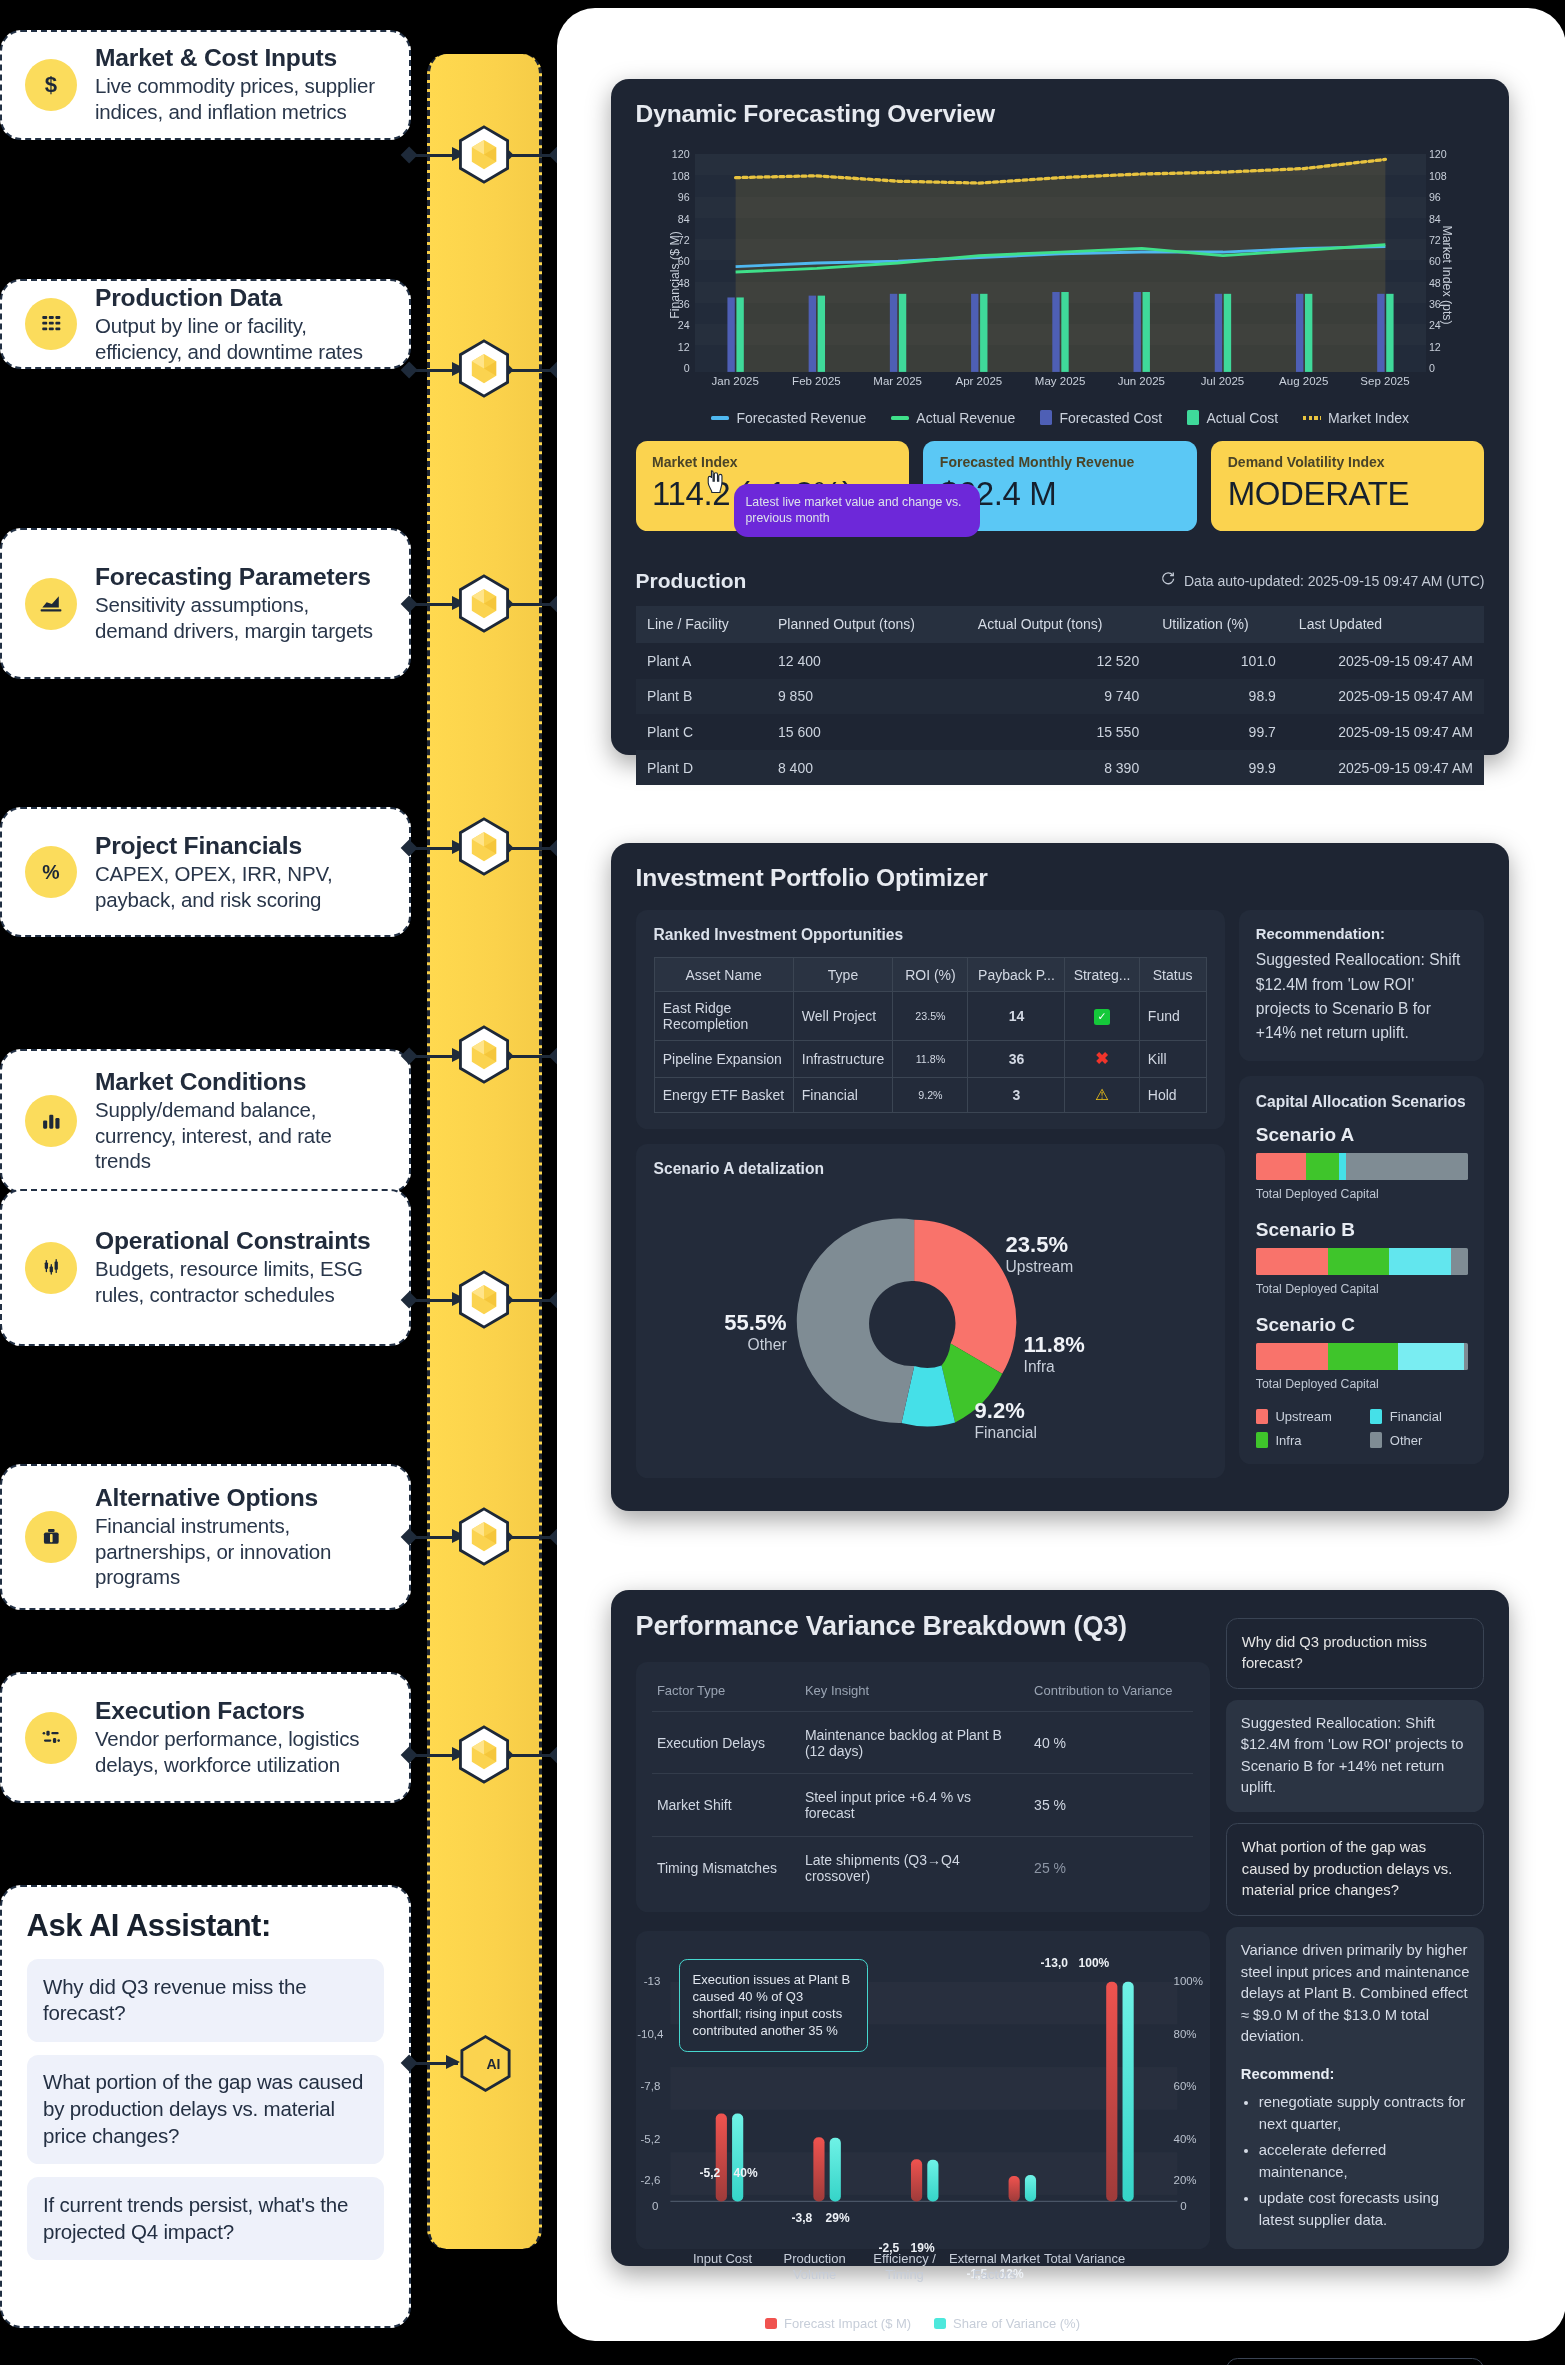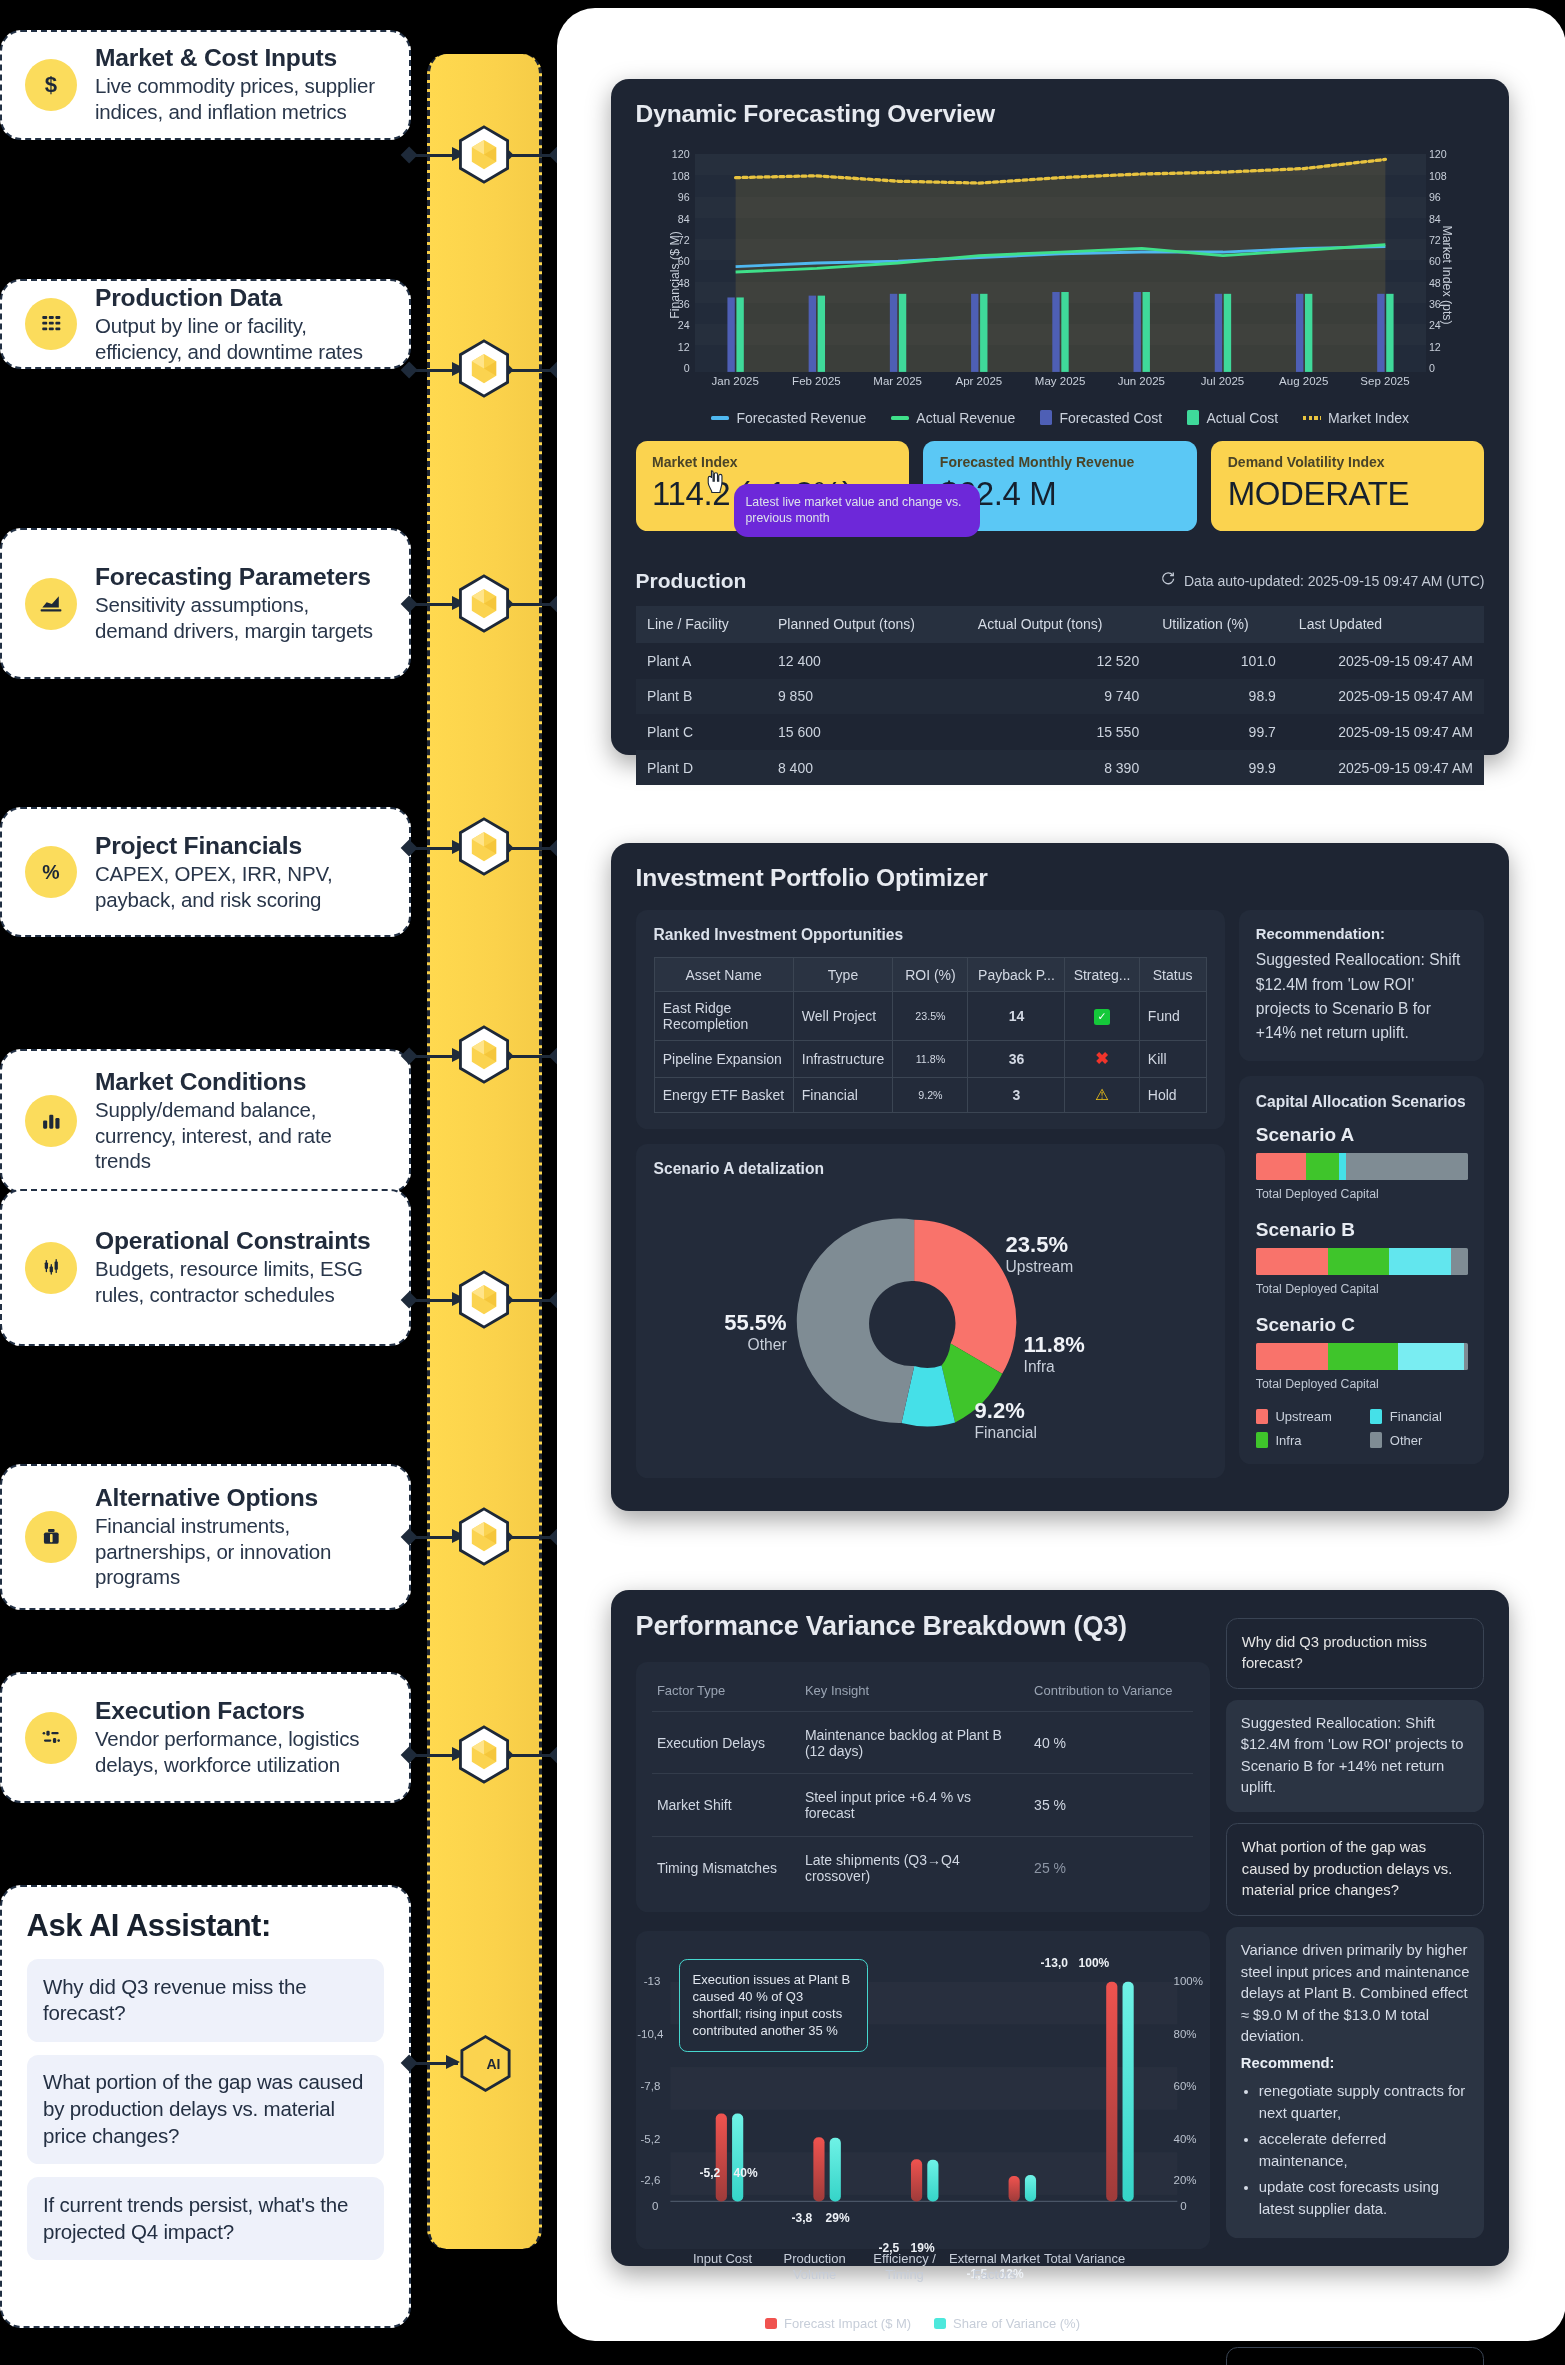--- a/index.html
+++ b/index.html
@@ -907,21 +907,21 @@
         </div>
       </div>
 
       <div style="flex:1;padding-top:6.6px">
         <div class="chat-q">Why did Q3 production miss forecast?</div>
         <div class="chat-a">Suggested Reallocation: Shift $12.4M from 'Low ROI' projects to Scenario B for +14% net return uplift.</div>
         <div class="chat-q">What portion of the gap was caused by production delays vs. material price changes?</div>
 
         <div class="chat-a long">
           <div>Variance driven primarily by higher steel input prices and maintenance delays at Plant B. Combined effect ≈ $9.0 M of the $13.0 M total deviation.</div>
-          <div style="margin-top:6px"><b>Recommend:</b></div>
+          <div style="margin-top:17px"><b>Recommend:</b></div>
           <ul>
             <li>renegotiate supply contracts for next quarter,</li>
             <li>accelerate deferred maintenance,</li>
             <li>update cost forecasts using latest supplier data.</li>
           </ul>
         </div>
 
         <div style="height:98px"></div>
 
         <div class="chat-input">

